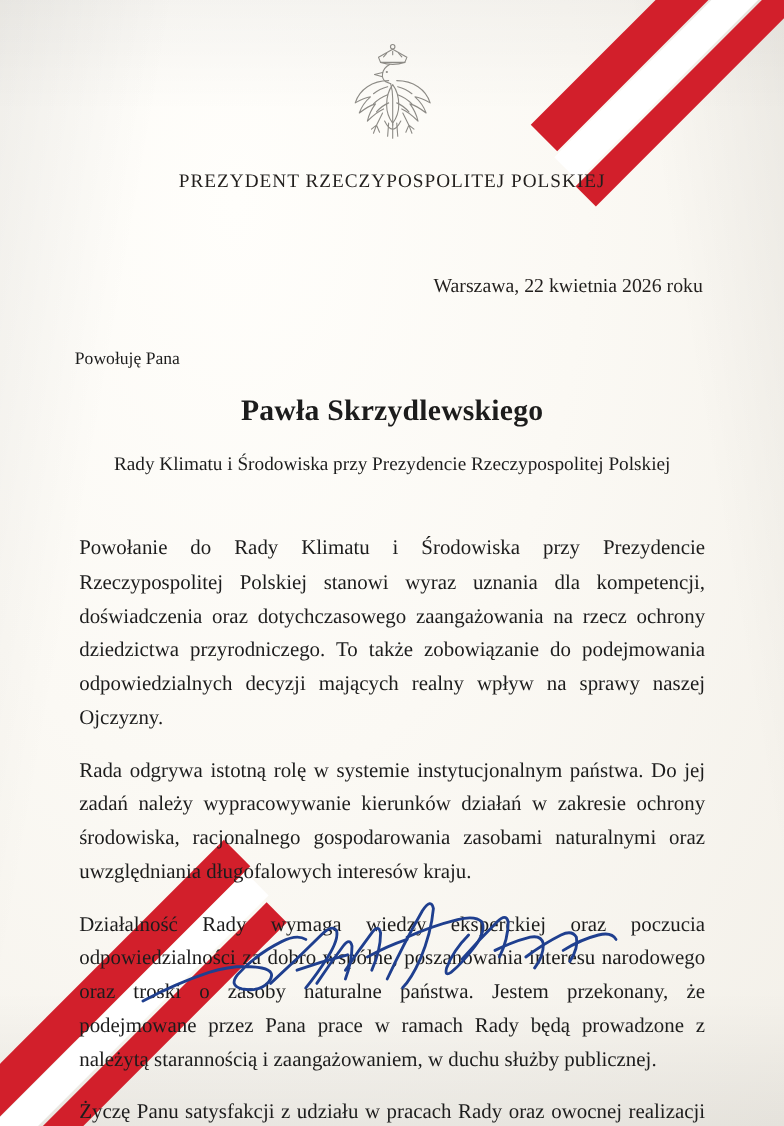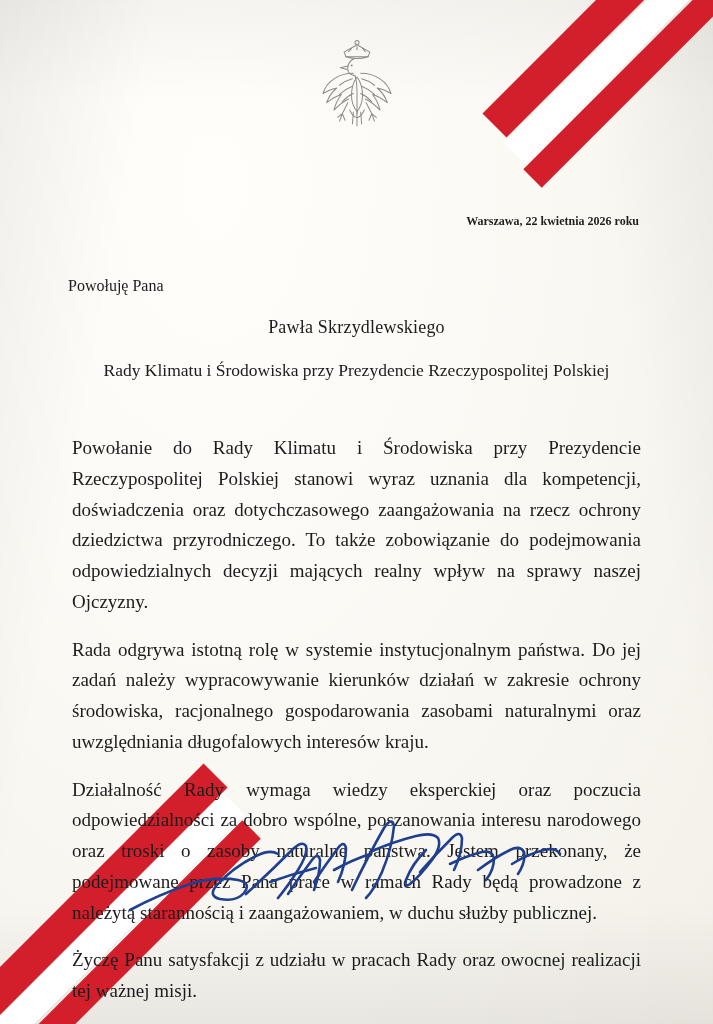--- a/index.html
+++ b/index.html
@@ -125,34 +125,33 @@
     text-align: center;
     margin-top: 7px;
     font-size: 17px;
     color: #221f1d;
   }
 
   .place-date {
     text-align: right;
     margin-top: 74px;
     margin-right: 6px;
-    font-size: 12px;
+    font-size: 18px;
     color: #221f1d;
-    font-weight: bold;
   }
 
   .appoint-lead {
     margin-top: 48px;
     font-size: 16px;
   }
   .appointee {
     text-align: center;
     margin-top: 22px;
-    font-size: 18px;
-    font-weight: normal;
+    font-size: 27px;
+    font-weight: bold;
     letter-spacing: 0.2px;
   }
   .into {
     text-align: center;
     margin-top: 22px;
     font-size: 15px;
   }
   .body-name {
     text-align: center;
     margin-top: 22px;
@@ -230,20 +229,21 @@
         <path d="M42 80 Q50 96 58 80"></path>
         <path d="M46 82 L45 95 M50 83 L50 97 M54 82 L55 95"></path>
 
         <path d="M40 72 L34 84 L29 88 M34 84 L31 92 M34 84 L37 91"></path>
         <path d="M60 72 L66 84 L71 88 M66 84 L69 92 M66 84 L63 91"></path>
 
         <path d="M50 44 Q44 52 44 64 Q44 74 50 82 Q56 74 56 64 Q56 52 50 44 Z"></path>
       </g>
     </svg>
 
+    <div class="office">PREZYDENT RZECZYPOSPOLITEJ POLSKIEJ</div>
 
     <div class="place-date">Warszawa, 22 kwietnia 2026 roku</div>
 
     <div class="appoint-lead">Powołuję Pana</div>
     <div class="appointee">Pawła Skrzydlewskiego</div>
     <div class="body-name">Rady Klimatu i Środowiska przy Prezydencie Rzeczypospolitej Polskiej</div>
 
     <div class="paragraphs">
       <p>Powołanie do Rady Klimatu i Środowiska przy Prezydencie Rzeczypospolitej Polskiej stanowi wyraz uznania dla kompetencji, doświadczenia oraz dotychczasowego zaangażowania na rzecz ochrony dziedzictwa przyrodniczego. To także zobowiązanie do podejmowania odpowiedzialnych decyzji mających realny wpływ na sprawy naszej Ojczyzny.</p>
       <p>Rada odgrywa istotną rolę w systemie instytucjonalnym państwa. Do jej zadań należy wypracowywanie kierunków działań w zakresie ochrony środowiska, racjonalnego gospodarowania zasobami naturalnymi oraz uwzględniania długofalowych interesów kraju.</p>

